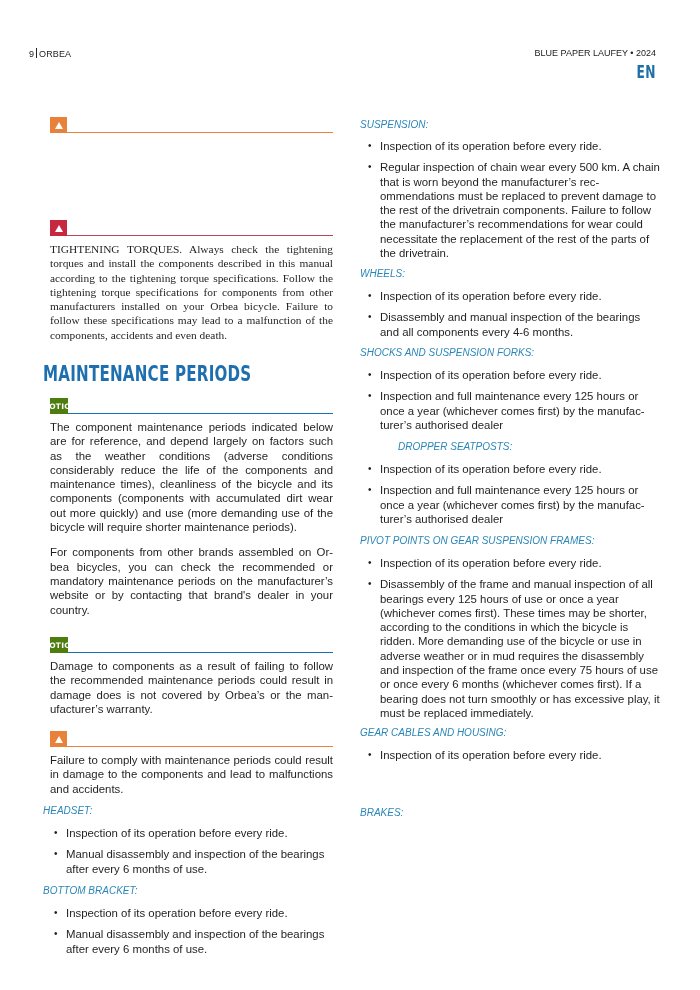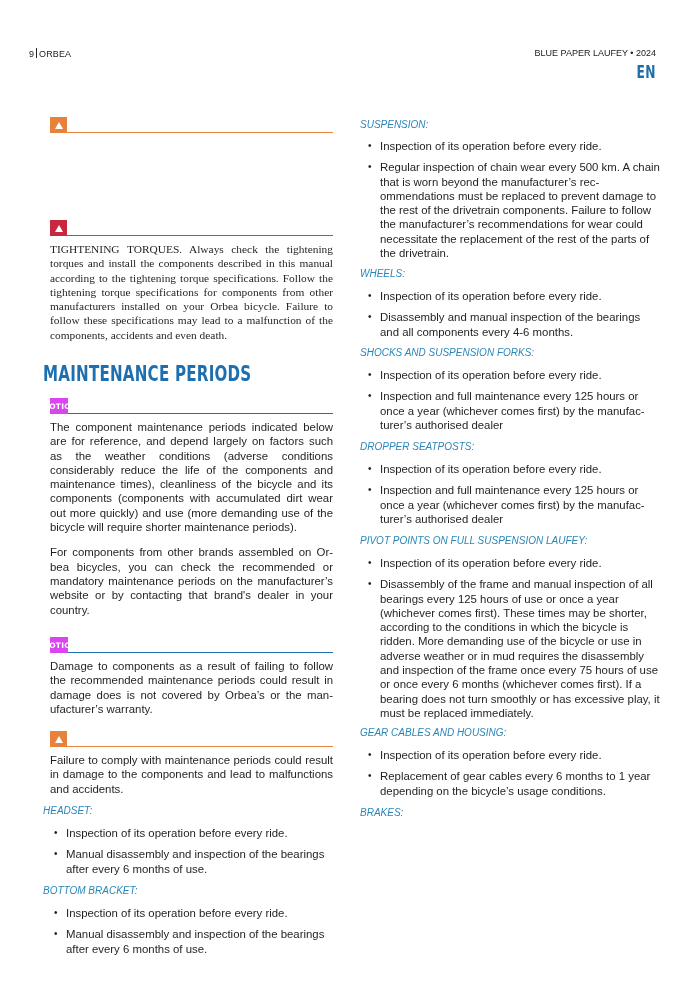--- a/index.html
+++ b/index.html
@@ -14,21 +14,21 @@
   .col { position: absolute; top: 0; }
   .col-left { left: 50px; width: 283px; }
   .col-right { left: 360px; width: 300px; }
 
   .block { position: absolute; left: 0; width: 100%; }
   .rule { position: relative; height: 16px; }
   .rule .badge { position: absolute; left: 0; top: 0; height: 16px; display: flex; align-items: center; justify-content: center; }
   .rule .line { position: absolute; left: 0; right: 0; bottom: 0; height: 1.5px; }
   .badge.warn-orange { width: 17px; background: #e8813a; }
   .badge.warn-red { width: 17px; background: #c8283f; }
-  .badge.notice { width: 18px; background: #d946ef; color: #fff; font-size: 7.5px; font-weight: bold;
+  .badge.notice { width: 18px; background: #4d7c0f; color: #fff; font-size: 7.5px; font-weight: bold;
                   font-family: "DejaVu Sans", sans-serif; letter-spacing: 0.2px; }
   .line.orange { background: #e8813a; }
   .line.red { background: #b9475a; }
   .line.blue { background: #1e6fb0; }
   .tri { width: 0; height: 0; border-left: 4px solid transparent; border-right: 4px solid transparent;
          border-bottom: 7px solid #fff; position: relative; }
 
   .para { font-size: 11.4px; line-height: 14.3px; text-align: justify; hyphens: manual; margin: 0; }
   .para.first { margin-top: 6px; }
   .para + .para { margin-top: 11px; }
@@ -127,34 +127,33 @@
     <li>Inspection of its operation before every ride.</li>
     <li>Disassembly and manual inspection of the bearings and all components every 4-6 months.</li>
   </ul>
 
   <div class="subhead" style="top:347px;">SHOCKS AND SUSPENSION FORKS:</div>
   <ul class="bullets" style="top:368px;">
     <li>Inspection of its operation before every ride.</li>
     <li>Inspection and full maintenance every 125 hours or once a year (whichever comes first) by the manufac­turer’s authorised dealer</li>
   </ul>
 
-  <div class="subhead" style="top:441px;">DROPPER SEATPOSTS:</div>
+  <div class="subhead" style="top:441px;margin-left:38px;">DROPPER SEATPOSTS:</div>
   <ul class="bullets" style="top:462px;">
     <li>Inspection of its operation before every ride.</li>
     <li>Inspection and full maintenance every 125 hours or once a year (whichever comes first) by the manufac­turer’s authorised dealer</li>
   </ul>
 
-  <div class="subhead" style="top:535px;">PIVOT POINTS ON FULL SUSPENSION LAUFEY:</div>
+  <div class="subhead" style="top:535px;">PIVOT POINTS ON GEAR SUSPENSION FRAMES:</div>
   <ul class="bullets" style="top:556px;">
     <li>Inspection of its operation before every ride.</li>
     <li>Disassembly of the frame and manual inspection of all bearings every 125 hours of use or once a year (whichever comes first). These times may be shorter, according to the conditions in which the bicycle is ridden. More demanding use of the bicycle or use in adverse weather or in mud requires the disassembly and inspection of the frame once every 75 hours of use or once every 6 months (whichever comes first). If a bearing does not turn smoothly or has excessive play, it must be replaced immediately.</li>
   </ul>
 
   <div class="subhead" style="top:727px;">GEAR CABLES AND HOUSING:</div>
   <ul class="bullets" style="top:748px;">
     <li>Inspection of its operation before every ride.</li>
-    <li>Replacement of gear cables every 6 months to 1 year depending on the bicycle’s usage conditions.</li>
   </ul>
 
   <div class="subhead" style="top:807px;">BRAKES:</div>
   <ul class="bullets" style="top:828px;">
   </ul>
 </div>
 
 </body></html>

